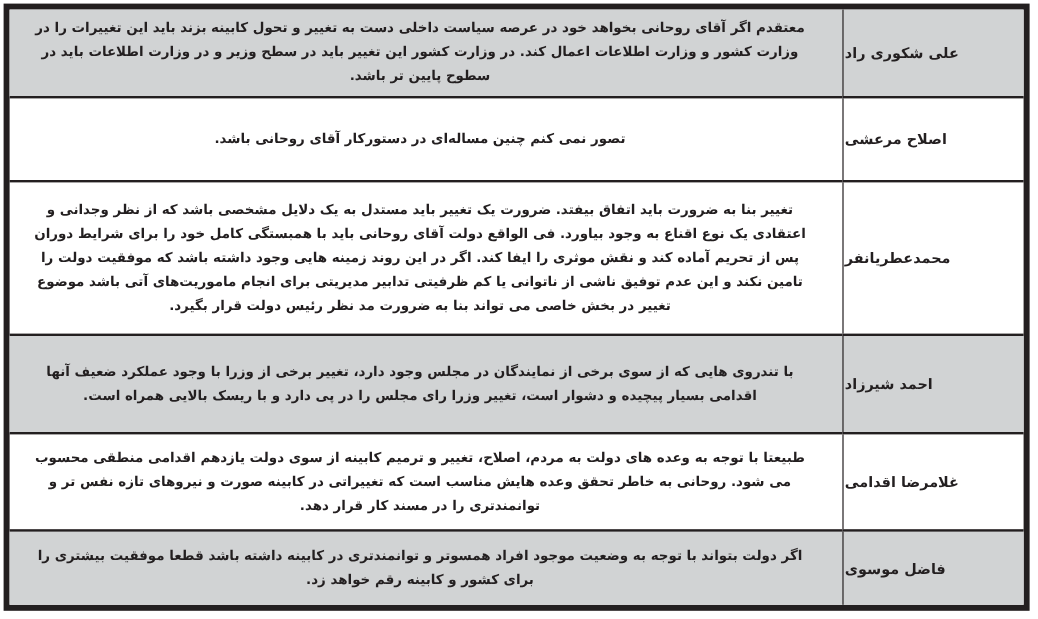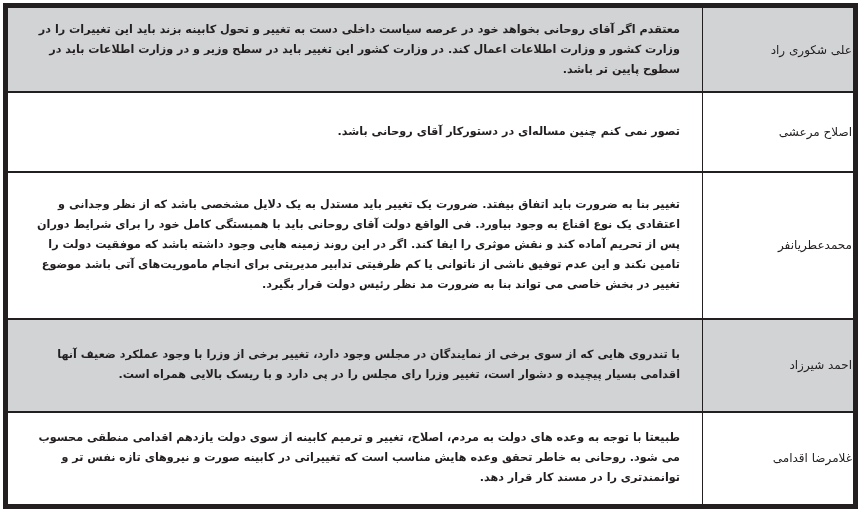--- a/index.html
+++ b/index.html
@@ -4,22 +4,22 @@
 <style>
   html, body { margin:0; padding:0; background:#ffffff; }
   body { width:865px; height:516px; overflow:hidden; position:relative; font-family:"DejaVu Sans", sans-serif; }
   .table-wrap {
     position:absolute; left:3px; top:3px; width:855px; height:506px;
     border:5px solid #231f20; box-sizing:border-box; background:#fff;
   }
   table { width:100%; height:100%; border-collapse:collapse; direction:rtl; table-layout:fixed; }
   td { border-bottom:2px solid #231f20; vertical-align:middle; color:#231f20; }
   tr:last-child td { border-bottom:none; }
-  td.name { width:148px; border-left:1px solid #231f20; text-align:right; font-size:12px; font-weight:normal; }
-  td.quote { padding:0 22px 0 12px; text-align:right; font-size:11.2px; font-weight:bold; line-height:20px; }
+  td.name { width:148px; border-left:1px solid #231f20; text-align:left; font-size:12px; font-weight:bold; }
+  td.quote { padding:0 22px 0 12px; text-align:center; font-size:11.2px; font-weight:bold; line-height:20px; }
   tr.shaded td { background:#d1d3d4; }
 </style>
 </head>
 <body>
 
 <div class="table-wrap">
   <table>
     <tbody>
       <tr class="shaded">
         <td class="name">علی شکوری راد</td>
@@ -34,15 +34,19 @@
         <td class="quote" style="height:108px">تغییر بنا به ضرورت باید اتفاق بیفتد. ضرورت یک تغییر باید مستدل به یک دلایل مشخصی باشد که از نظر وجدانی و اعتقادی یک نوع اقناع به وجود بیاورد. فی الواقع دولت آقای روحانی باید با همبستگی کامل خود را برای شرایط دوران پس از تحریم آماده کند و نقش موثری را ایفا کند. اگر در این روند زمینه هایی وجود داشته باشد که موفقیت دولت را تامین نکند و این عدم توفیق ناشی از ناتوانی یا کم ظرفیتی تدابیر مدیریتی برای انجام ماموریت‌های آتی باشد موضوع تغییر در بخش خاصی می تواند بنا به ضرورت مد نظر رئیس دولت قرار بگیرد.</td>
       </tr>
       <tr class="shaded">
         <td class="name">احمد شیرزاد</td>
         <td class="quote" style="height:68px">با تندروی هایی که از سوی برخی از نمایندگان در مجلس وجود دارد، تغییر برخی از وزرا با وجود عملکرد ضعیف آنها اقدامی بسیار پیچیده و دشوار است، تغییر وزرا رای مجلس را در پی دارد و با ریسک بالایی همراه است.</td>
       </tr>
       <tr>
         <td class="name">غلامرضا اقدامی</td>
         <td class="quote" style="height:68px">طبیعتا با توجه به وعده های دولت به مردم، اصلاح، تغییر و ترمیم کابینه از سوی دولت یازدهم اقدامی منطقی محسوب می شود. روحانی به خاطر تحقق وعده هایش مناسب است که تغییراتی در کابینه صورت و نیروهای تازه نفس تر و توانمندتری را در مسند کار قرار دهد.</td>
       </tr>
+      <tr class="shaded">
+        <td class="name">فاضل موسوی</td>
+        <td class="quote" style="height:52px">اگر دولت بتواند با توجه به وضعیت موجود افراد همسوتر و توانمندتری در کابینه داشته باشد قطعا موفقیت بیشتری را برای کشور و کابینه رقم خواهد زد.</td>
+      </tr>
     </tbody>
   </table>
 </div>
 
 </body></html>

